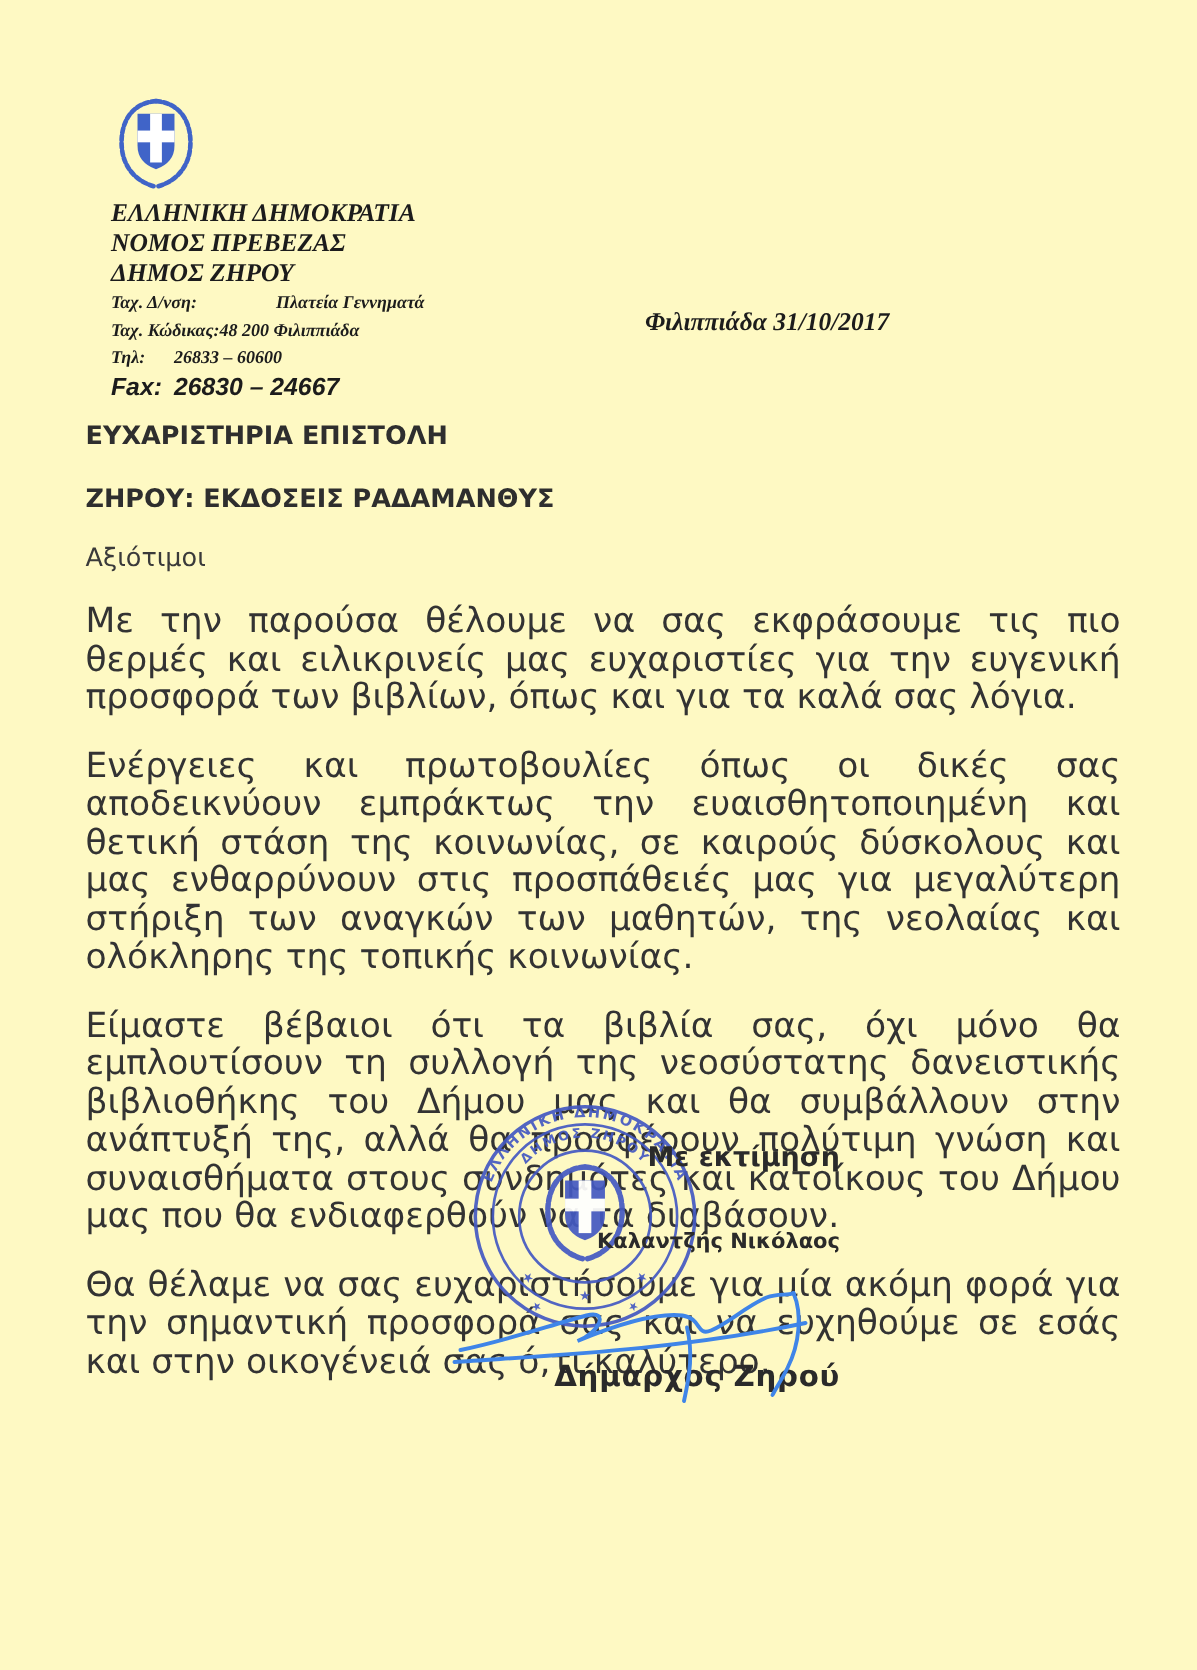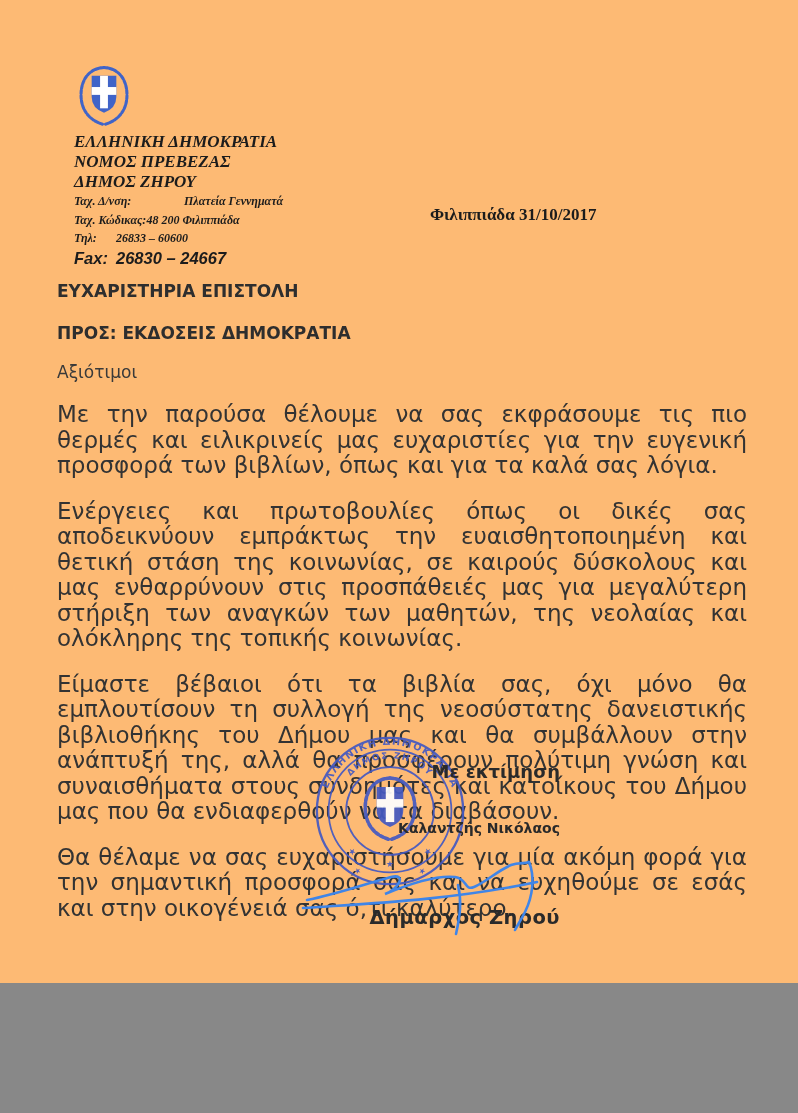--- a/index.html
+++ b/index.html
@@ -1,20 +1,20 @@
 <!DOCTYPE html>
 <html><head>
 <meta charset="utf-8">
 <style>
   html,body{margin:0;padding:0;background:#888;}
   .page{
     position:relative;
-    width:798px;height:983px;
+    width:798px;height:1113px;
     margin:0 auto;
-    background:#fdba74;
+    background:#fef9c3;
     overflow:hidden;
     font-family:"DejaVu Sans",sans-serif;
     color:#333333;
   }
   
   .header{position:absolute;left:74px;top:64px;}
   .logo{display:block;width:56px;height:64px;margin-left:2px;margin-bottom:4px;}
   .org-line{
     font-family:"Liberation Serif","DejaVu Serif",serif;
     font-style:italic;font-weight:bold;
@@ -31,21 +31,21 @@
   .addr-line .lbl-narrow{display:inline-block;width:42px;}
   .fax-line{
     font-family:"Liberation Sans","DejaVu Sans",sans-serif;
     font-style:italic;font-weight:bold;
     font-size:16.5px;line-height:20px;color:#1c1c1c;white-space:nowrap;
   }
   .fax-line .lbl-narrow{display:inline-block;width:42px;}
   .date-line{
     position:absolute;left:430px;top:205px;
     font-family:"Liberation Serif","DejaVu Serif",serif;
-    font-weight:bold;
+    font-style:italic;font-weight:bold;
     font-size:17px;color:#1c1c1c;white-space:nowrap;
   }
   
   .letter{position:absolute;left:57px;top:281px;width:690px;}
   .letter-title{font-weight:bold;font-size:17px;color:#2e2e2e;margin:0 0 22px 0;}
   .letter-recipient{font-weight:bold;font-size:17px;color:#2e2e2e;margin:0 0 19px 0;}
   .letter-salutation{font-size:17px;color:#3a3a3a;margin:0 0 20px 0;}
   .letter p{
     font-size:23px;line-height:25.5px;color:#333333;
     text-align:justify;margin:0 0 20px 0;
@@ -81,21 +81,21 @@
     <div class="addr-line"><span class="lbl-wide">Ταχ. Δ/νση:</span><span>Πλατεία Γεννηματά</span></div>
     <div class="addr-line"><span>Ταχ. Κώδικας:</span><span>48 200 Φιλιππιάδα</span></div>
     <div class="addr-line"><span class="lbl-narrow">Τηλ:</span><span>26833 – 60600</span></div>
     <div class="fax-line"><span class="lbl-narrow">Fax:</span><span>26830 – 24667</span></div>
   </div>
 
   <div class="date-line">Φιλιππιάδα 31/10/2017</div>
 
   <div class="letter">
     <div class="letter-title">ΕΥΧΑΡΙΣΤΗΡΙΑ ΕΠΙΣΤΟΛΗ</div>
-    <div class="letter-recipient">ΠΡΟΣ: ΕΚΔΟΣΕΙΣ ΔΗΜΟΚΡΑΤΙΑ</div>
+    <div class="letter-recipient">ΖΗΡΟΥ: ΕΚΔΟΣΕΙΣ ΡΑΔΑΜΑΝΘΥΣ</div>
     <div class="letter-salutation">Αξιότιμοι</div>
     <p>Με την παρούσα θέλουμε να σας εκφράσουμε τις πιο θερμές και ειλικρινείς μας ευχαριστίες για την ευγενική προσφορά των βιβλίων, όπως και για τα καλά σας λόγια.</p>
     <p>Ενέργειες και πρωτοβουλίες όπως οι δικές σας αποδεικνύουν εμπράκτως την ευαισθητοποιημένη και θετική στάση της κοινωνίας, σε καιρούς δύσκολους και μας ενθαρρύνουν στις προσπάθειές μας για μεγαλύτερη στήριξη των αναγκών των μαθητών, της νεολαίας και ολόκληρης της τοπικής κοινωνίας.</p>
     <p>Είμαστε βέβαιοι ότι τα βιβλία σας, όχι μόνο θα εμπλουτίσουν τη συλλογή της νεοσύστατης δανειστικής βιβλιοθήκης του Δήμου μας και θα συμβάλλουν στην ανάπτυξή της, αλλά θα προσφέρουν πολύτιμη γνώση και συναισθήματα στους συνδημότες και κατοίκους του Δήμου μας που θα ενδιαφερθούν να τα διαβάσουν.</p>
     <p>Θα θέλαμε να σας ευχαριστήσουμε για μία ακόμη φορά για την σημαντική προσφορά σας και να ευχηθούμε σε εσάς και στην οικογένειά σας ό,τι καλύτερο.</p>
   </div>
 
   <div class="sig-cluster">
 
     <svg class="stamp" viewBox="0 0 160 160">

